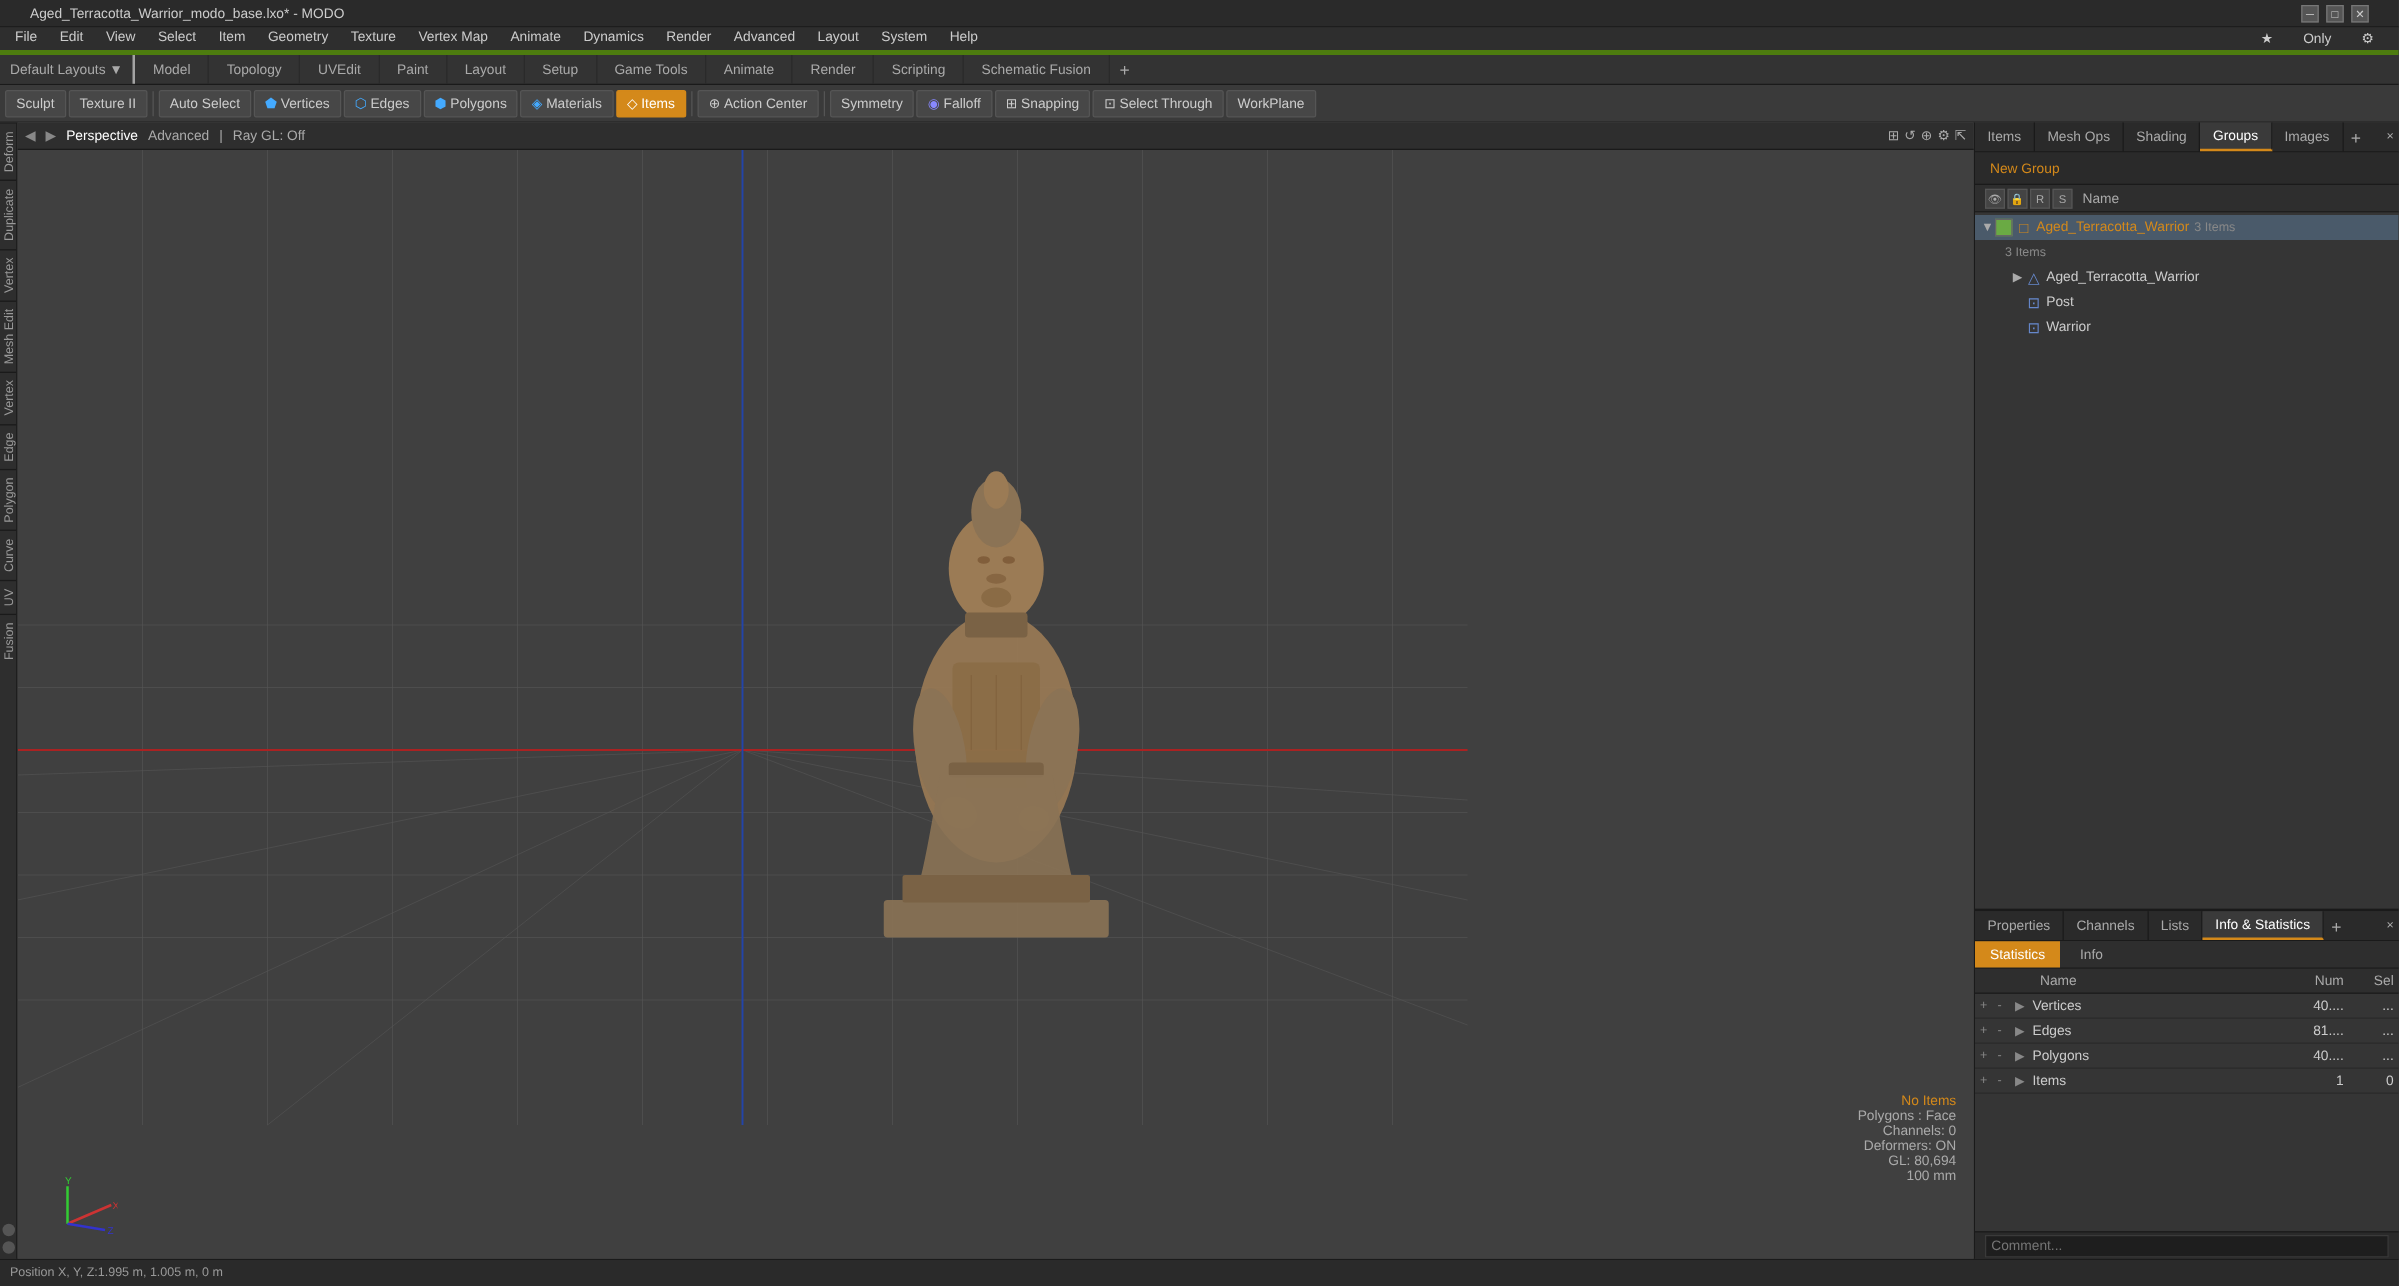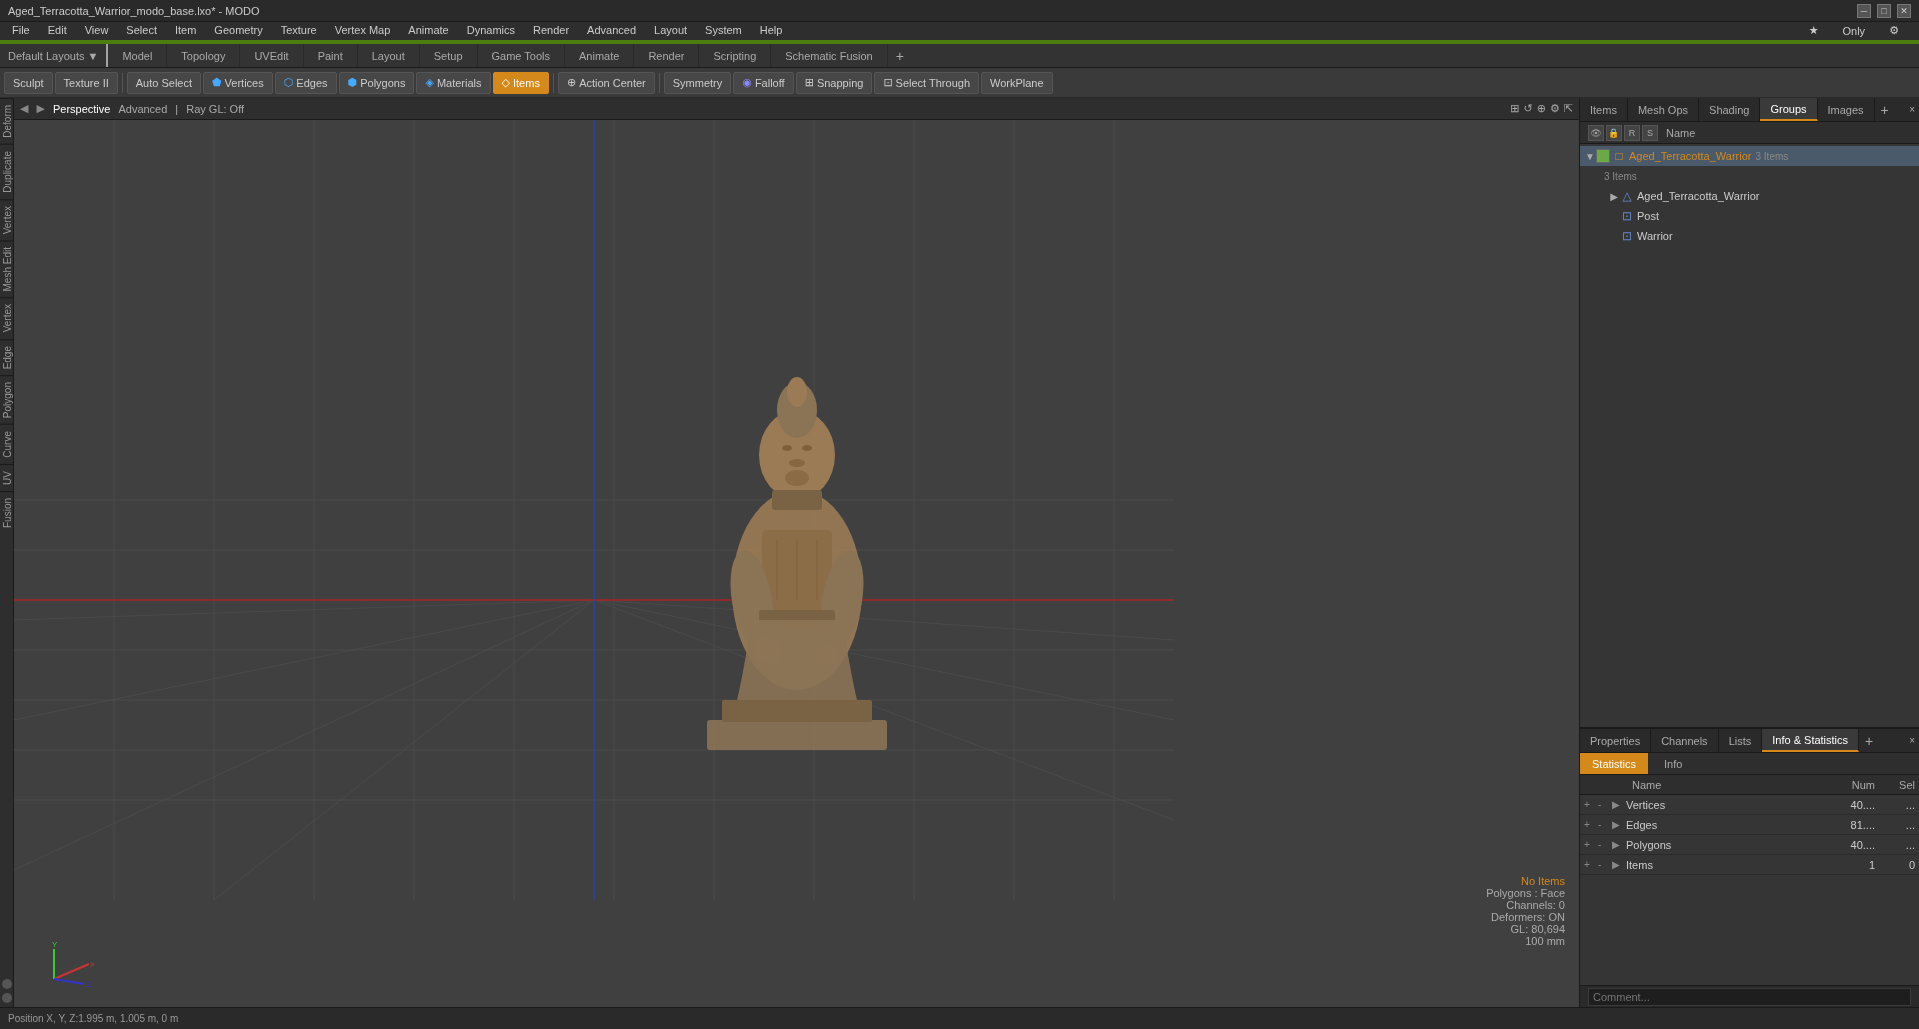--- a/index.html
+++ b/index.html
@@ -4,21 +4,21 @@
   <style>
     * { box-sizing: border-box; margin: 0; padding: 0; }
     body { background: #3a3a3a; color: #ccc; font-family: Arial, sans-serif; font-size: 11px; overflow: hidden; width: 1919px; height: 1029px; }
 
     
     #titlebar {
       background: #2a2a2a;
       height: 22px;
       display: flex;
       align-items: center;
-      padding: 0 8px;
+      padding: 0 24px;
       justify-content: space-between;
       border-bottom: 1px solid #1a1a1a;
     }
     #titlebar .title { color: #ccc; font-size: 11px; }
     #titlebar .controls { display: flex; gap: 6px; }
     #titlebar .ctrl-btn { width: 14px; height: 14px; background: #555; border: 1px solid #777; font-size: 9px; display: flex; align-items: center; justify-content: center; cursor: pointer; color: #ccc; }
 
     
     #menubar {
       background: #2e2e2e;
@@ -639,20 +639,23 @@
       <div class="right-tab">Items</div>
       <div class="right-tab">Mesh Ops</div>
       <div class="right-tab">Shading</div>
       <div class="right-tab active">Groups</div>
       <div class="right-tab">Images</div>
       <div class="right-tab-add">+</div>
       <div class="right-tab-close">×</div>
     </div>
 
     <div id="groups-panel">
+      <div id="groups-toolbar">
+        <span class="groups-btn">New Group</span>
+      </div>
 
       <div id="groups-header">
         <div id="groups-header-icons">
           <div class="gh-icon">👁</div>
           <div class="gh-icon">🔒</div>
           <div class="gh-icon">R</div>
           <div class="gh-icon">S</div>
         </div>
         <span id="groups-name-col">Name</span>
       </div>

